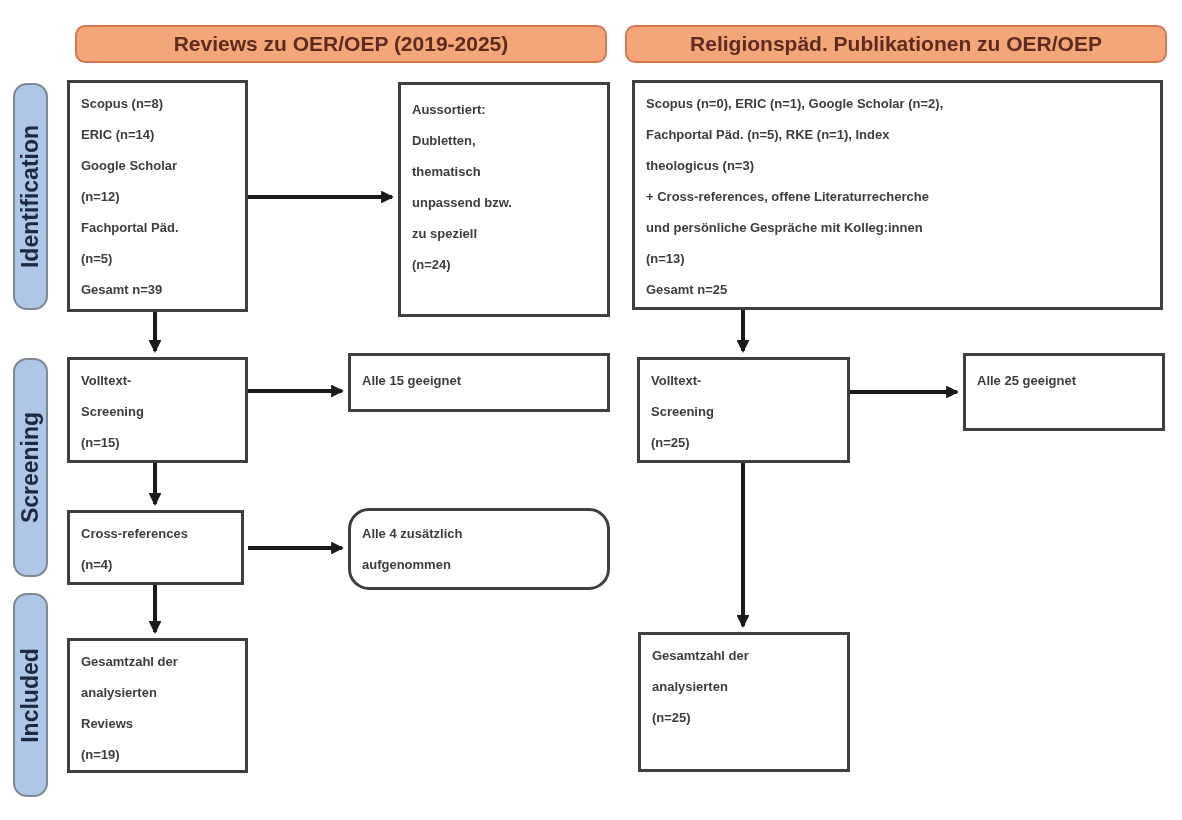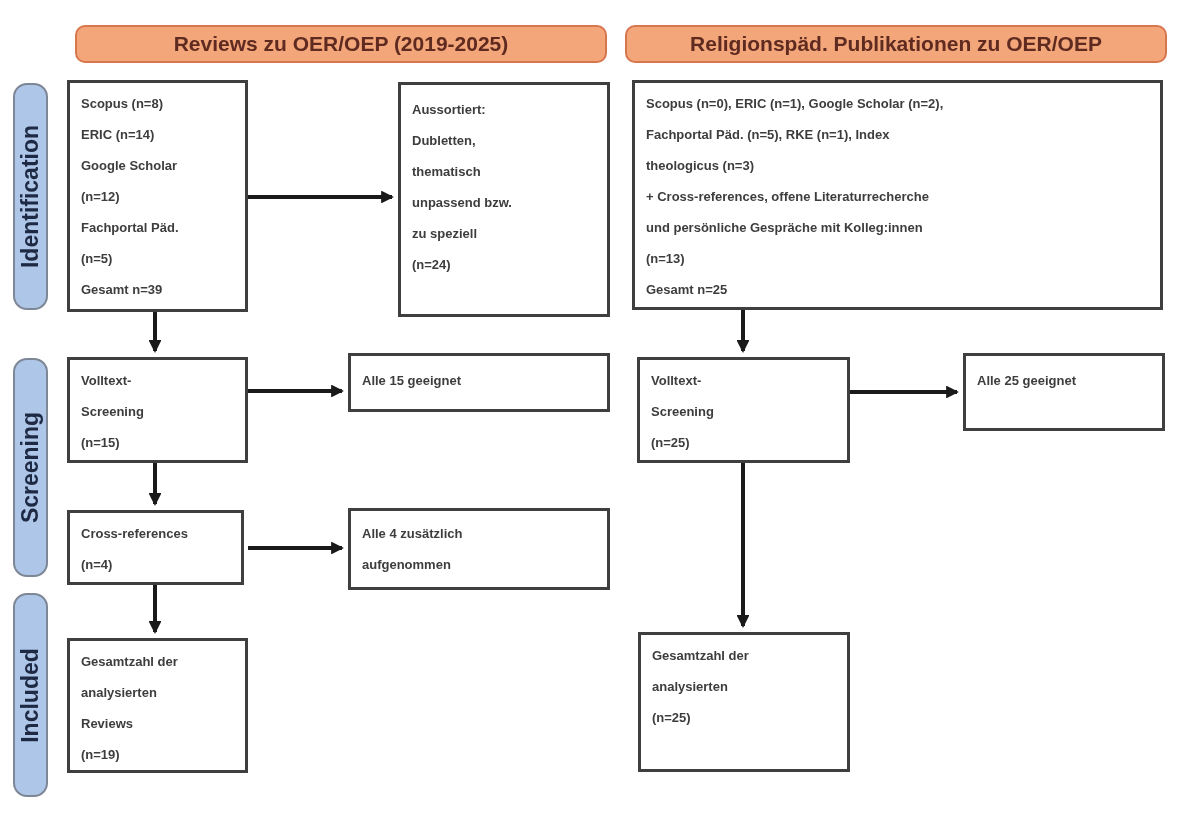--- a/index.html
+++ b/index.html
@@ -42,21 +42,21 @@
   .box .line{line-height:31px;white-space:nowrap;}
 
   .b-left-sources{left:67px;top:80px;width:181px;height:232px;}
   .b-left-excluded{left:398px;top:82px;width:212px;height:235px;padding-top:9px;}
   .b-right-sources{left:632px;top:80px;width:531px;height:230px;}
   .b-left-fulltext{left:67px;top:357px;width:181px;height:106px;}
   .b-left-eligible{left:348px;top:353px;width:262px;height:59px;padding-top:9px;}
   .b-right-fulltext{left:637px;top:357px;width:213px;height:106px;}
   .b-right-eligible{left:963px;top:353px;width:202px;height:78px;padding-top:9px;}
   .b-left-crossref{left:67px;top:510px;width:177px;height:75px;}
-  .b-left-added{left:348px;top:508px;width:262px;height:82px;padding-top:7px;}
+  .b-left-added{left:348px;top:508px;width:262px;height:82px;padding-top:7px;border-radius:21px;}
   .b-left-total{left:67px;top:638px;width:181px;height:135px;}
   .b-right-total{left:638px;top:632px;width:212px;height:140px;}
 
   .arrows{position:absolute;left:0;top:0;width:1182px;height:820px;pointer-events:none;}
   .arrows line{stroke:var(--arrow,#1a1a1a);stroke-width:4;}
   .arrows .head{fill:var(--arrow,#1a1a1a);}
 </style>
 </head>
 <body>
 

